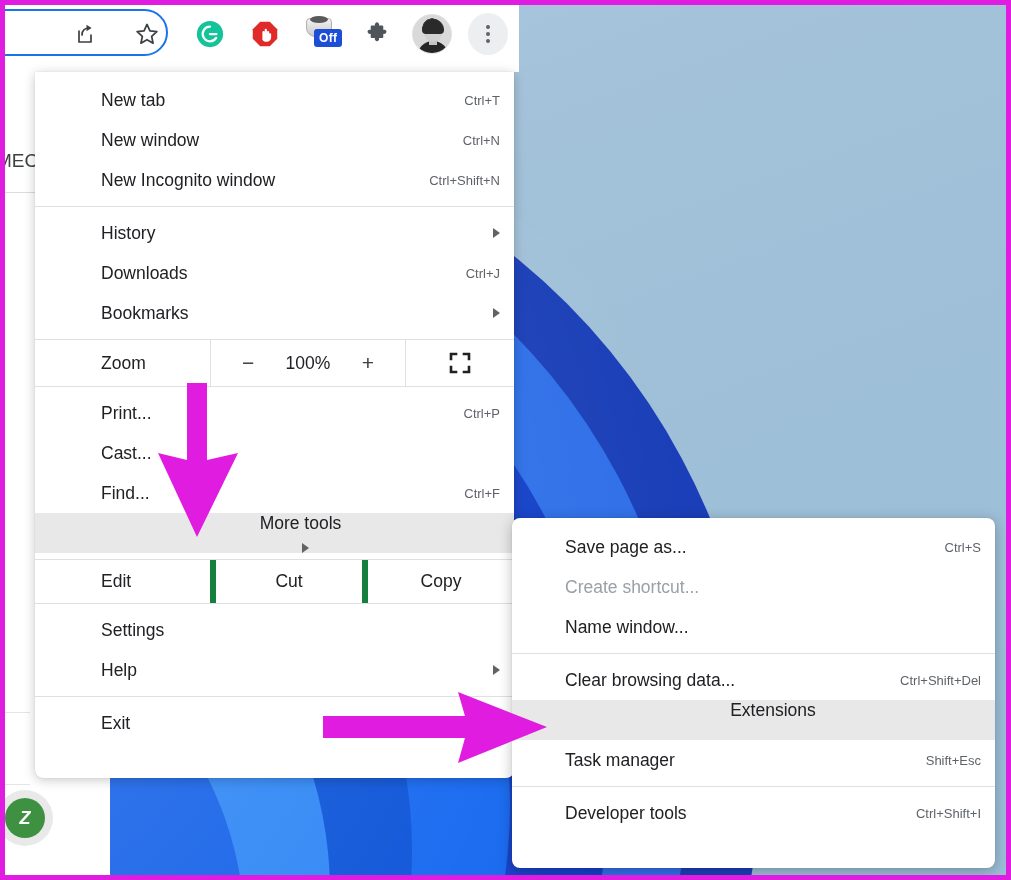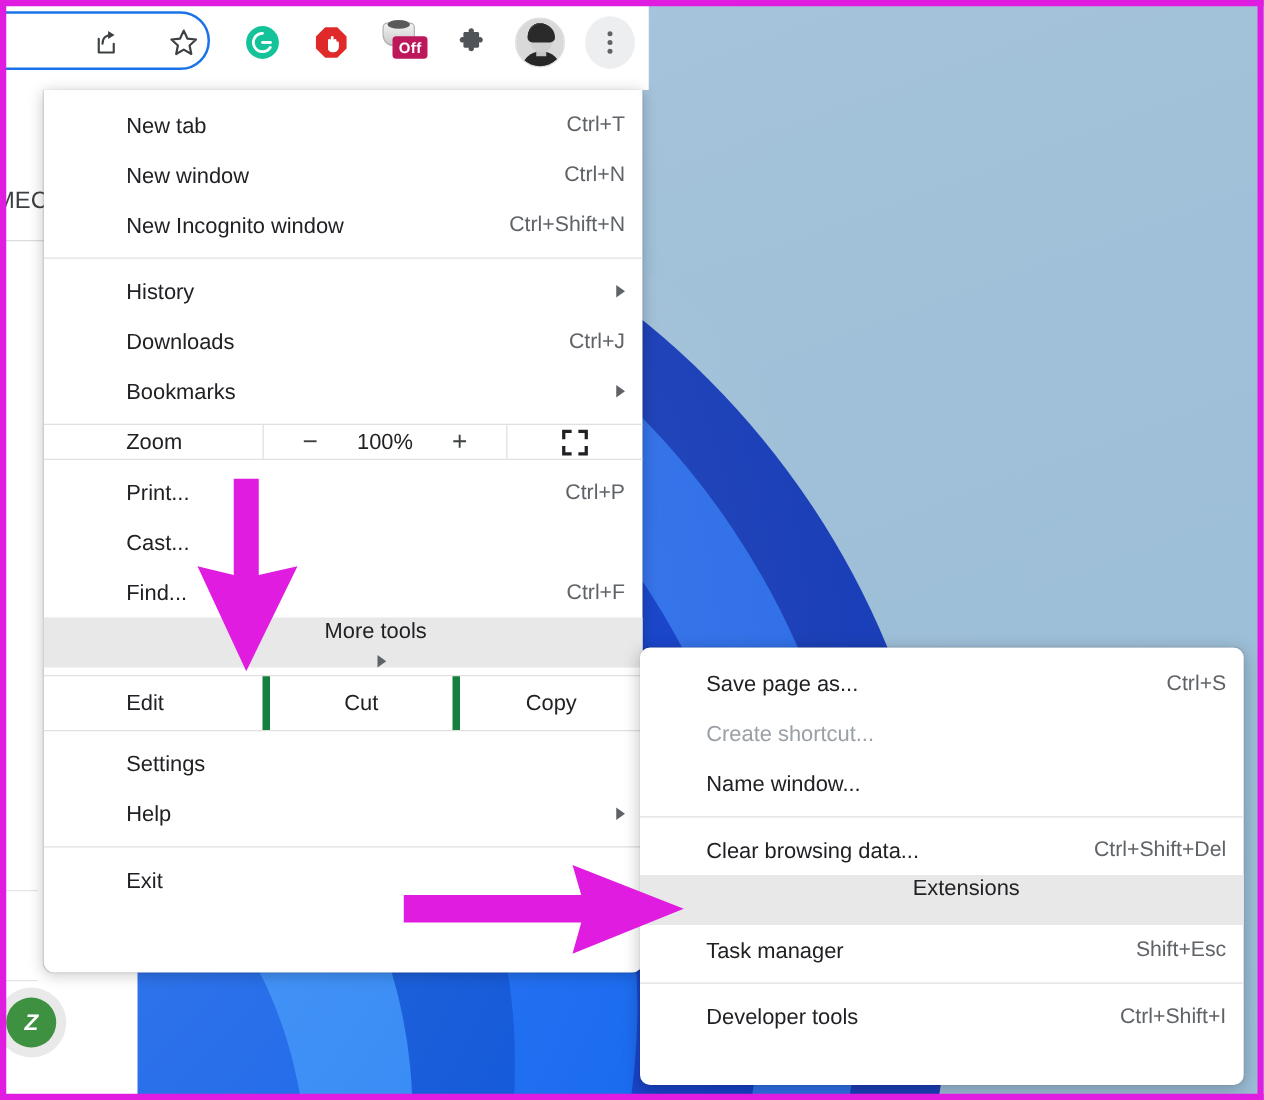--- a/index.html
+++ b/index.html
@@ -89,21 +89,21 @@
     position:absolute; left:4px; top:4px; width:26px; height:19px;
     background: linear-gradient(180deg,#f2f2f2,#c9c9c9);
     border-radius: 4px 4px 9px 9px; border:1px solid #b0b0b0;
   }
   #dark-reader-icon .cup:before {
     content:""; position:absolute; left:3px; top:-3px; width:18px; height:7px;
     border-radius:50%; background:#5a5a5a;
   }
   #dark-reader-icon .off {
     position:absolute; left:12px; top:15px;
-    background:#be185d; color:#fff; font-size:12px; font-weight:bold;
+    background:#1d4ed8; color:#fff; font-size:12px; font-weight:bold;
     padding:2px 5px; border-radius:3px; letter-spacing:.3px;
     font-family:"Liberation Sans", sans-serif;
   }
 
   
   #page-remnant {
     position: absolute; left: 0; top: 72px; width: 110px; height: 808px;
     background: #fff;
   }
   #mec-text {
@@ -131,32 +131,32 @@
     background: #ffffff;
     border-radius: 0 0 8px 8px;
     box-shadow: 0 2px 12px rgba(0,0,0,.22), 0 0 1px rgba(0,0,0,.2);
     font-size: 17.5px; color: #202124;
   }
   .mi {
     position: relative; height: 40px; display: flex; align-items: center;
     padding: 0 14px 0 66px; cursor: default; white-space: nowrap;
   }
   .mi .label { flex: 1; }
-  .mi .accel { color: #5f6368; font-size: 17px; }
+  .mi .accel { color: #5f6368; font-size: 13px; }
   .mi.hl { background: #e8e8e8; flex-direction: column; }
   .mi .caret {
     width: 0; height: 0; margin-left: 10px;
     border-left: 7px solid #5f6368;
     border-top: 5px solid transparent; border-bottom: 5px solid transparent;
   }
   .sep { height: 1px; background: #e0e0e0; margin: 6px 0; }
 
   
   #zoom-row {
-    display: flex; align-items: stretch; height: 29px; border-top: 1px solid #e0e0e0;
+    display: flex; align-items: stretch; height: 48px; border-top: 1px solid #e0e0e0;
     border-bottom: 1px solid #e0e0e0;
   }
   #zoom-row .z-label { width: 175px; display:flex; align-items:center; padding-left:66px; }
   #zoom-row .z-ctrl  { flex:1; display:flex; align-items:center; justify-content:space-around;
                        border-left:1px solid #e0e0e0; border-right:1px solid #e0e0e0; padding:0 12px; }
   #zoom-row .z-minus, #zoom-row .z-plus { font-size:21px; color:#3c4043; width:26px; text-align:center; }
   #zoom-row .z-val { font-size:17.5px; }
   #zoom-row .z-full { width:108px; display:flex; align-items:center; justify-content:center; }
 
   

